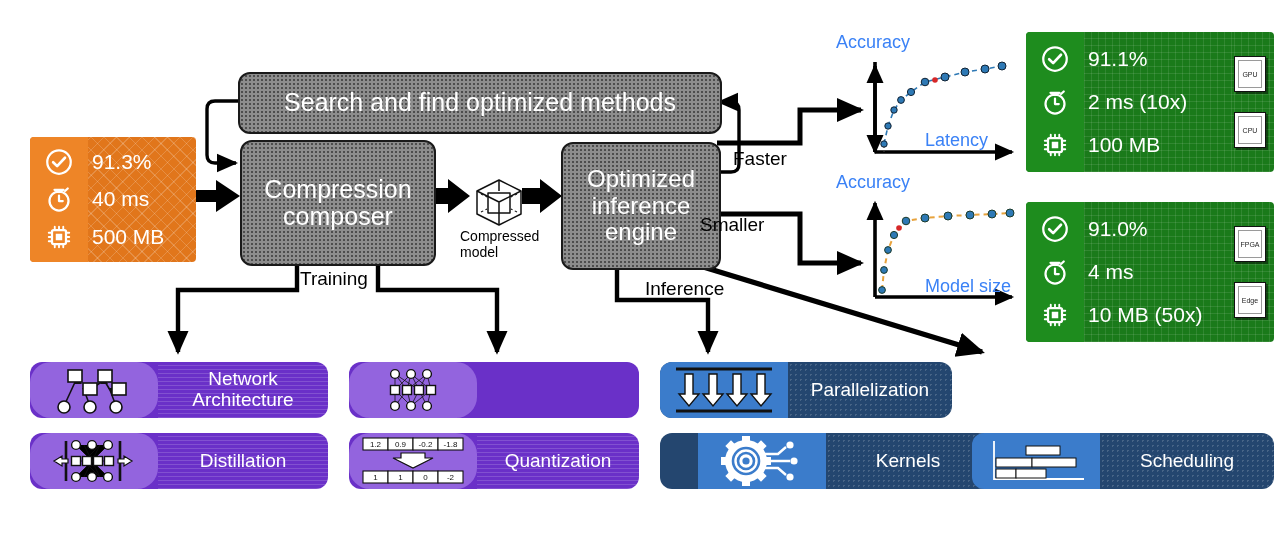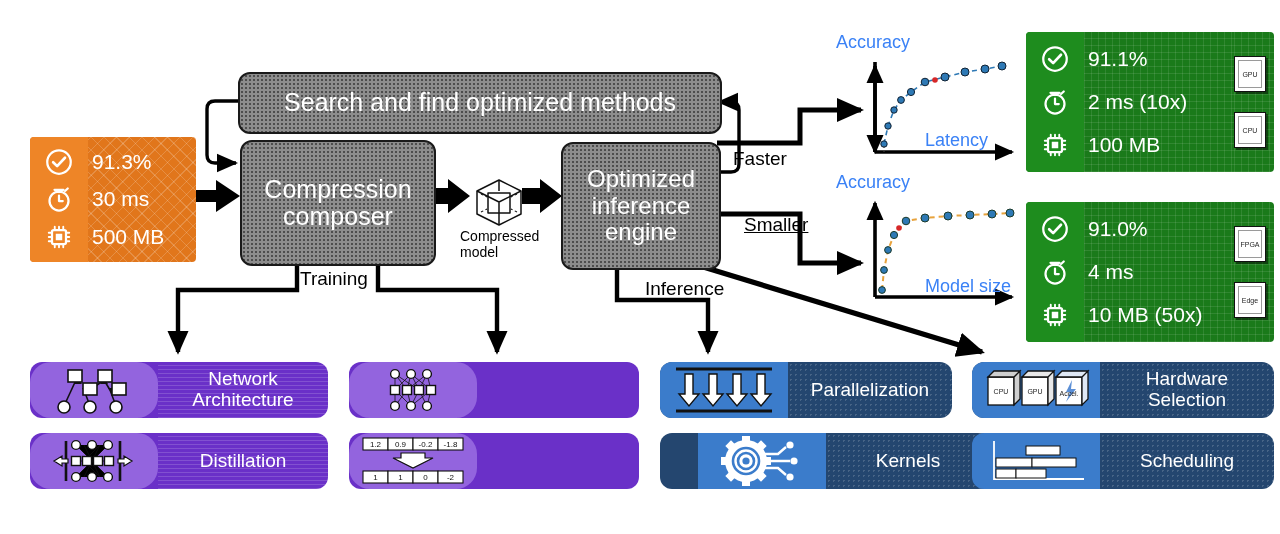--- a/index.html
+++ b/index.html
@@ -172,21 +172,21 @@
           <path d="M8.6 6.4 L8.6 3.8 M12 6.4 L12 3.8 M15.4 6.4 L15.4 3.8"></path>
           <path d="M8.6 17.6 L8.6 20.2 M12 17.6 L12 20.2 M15.4 17.6 L15.4 20.2"></path>
           <path d="M6.4 8.6 L3.8 8.6 M6.4 12 L3.8 12 M6.4 15.4 L3.8 15.4"></path>
           <path d="M17.6 8.6 L20.2 8.6 M17.6 12 L20.2 12 M17.6 15.4 L20.2 15.4"></path>
         </g>
       </svg>
     </div>
     <div class="vals" style="position:relative;">
       <div class="tex-wrap body-tex"></div>
       <div class="v" style="position:relative;">91.3%</div>
-      <div class="v" style="position:relative;">30 ms</div>
+      <div class="v" style="position:relative;">40 ms</div>
       <div class="v" style="position:relative;">500 MB</div>
     </div>
   </div>
 
   <div class="metric-card card-green" style="left:1026px;top:32px;width:248px;height:140px;">
     <div class="icons">
       <svg width="30" height="30" viewBox="0 0 24 24">
         <circle cx="12" cy="12" r="9.4" fill="none" stroke="#fff" stroke-width="1.8"></circle>
         <path d="M7.3 12.2 L10.5 15.3 L16.8 8.6" fill="none" stroke="#fff" stroke-width="2.1" stroke-linecap="round" stroke-linejoin="round"></path>
       </svg>
@@ -280,21 +280,21 @@
       <g stroke="#111" stroke-width="1.1" stroke-dasharray="2.5 2.5">
         <path d="M13 18 L19 21 M49 18 L43 21 M13 36 L19 33 M49 36 L43 33"></path>
       </g>
     </svg>
   </div>
   <div class="smalllbl" style="left:460px;top:228px;width:86px;">Compressed model</div>
 
   <div class="plainlbl" style="left:300px;top:268px;">Training</div>
   <div class="plainlbl" style="left:645px;top:278px;">Inference</div>
   <div class="plainlbl" style="left:733px;top:148px;">Faster</div>
-  <div class="plainlbl" style="left:744px;top:214px;text-decoration:underline;">Smaller</div>
+  <div class="plainlbl" style="left:700px;top:214px;">Smaller</div>
 
   <div class="axislbl" style="left:836px;top:32px;">Accuracy</div>
   <div class="axislbl" style="left:925px;top:130px;">Latency</div>
   <div class="axislbl" style="left:836px;top:172px;">Accuracy</div>
   <div class="axislbl" style="left:925px;top:276px;">Model size</div>
 
   <div class="pill pill-purple" style="left:30px;top:362px;width:298px;">
     <div class="ico">
       <svg width="104" height="48" viewBox="0 0 104 48">
         <g stroke="#111" stroke-width="1.6" fill="#fff">
@@ -402,20 +402,21 @@
             <rect x="83" y="35" width="25" height="12"></rect>
           </g>
           <text x="20.5" y="44" fill="#111">1</text>
           <text x="45.5" y="44" fill="#111">1</text>
           <text x="70.5" y="44" fill="#111">0</text>
           <text x="95.5" y="44" fill="#111">-2</text>
         </g>
         <path d="M46 17 L70 17 L70 22 L78 22 L58 32 L38 22 L46 22 z" fill="#fff" stroke="#111" stroke-width="1.2"></path>
       </svg>
     </div>
+    <div class="lbl">Quantization</div>
   </div>
 
   <div class="pill pill-blue" style="left:660px;top:362px;width:292px;">
     <div class="ico">
       <svg width="112" height="50" viewBox="0 0 112 50">
         <g stroke="#111" stroke-width="3">
           <path d="M8 4 L104 4"></path>
             <path d="M8 46 L104 46"></path>
         </g>
         <g fill="#fff" stroke="#111" stroke-width="1.4">
@@ -458,45 +459,20 @@
         <g fill="#fff">
           <circle cx="82" cy="9" r="3.6"></circle>
             <circle cx="86" cy="25" r="3.6"></circle>
             <circle cx="82" cy="41" r="3.6"></circle>
         </g>
       </svg>
     </div>
     <div class="lbl">Kernels</div>
   </div>
 
-  <div class="pill pill-blue" style="left:972px;top:362px;width:302px;">
-    <div class="ico">
-      <svg width="116" height="50" viewBox="0 0 116 50">
-        <g font-family="Liberation Sans, sans-serif" font-size="7" text-anchor="middle">
-          <g fill="#fff" stroke="#111" stroke-width="1.3">
-            <rect x="10" y="12" width="26" height="28"></rect>
-          </g>
-          <path d="M10 12 L16 6 L42 6 L36 12 z M36 12 L42 6 L42 34 L36 40 z" fill="#cfcfcf" stroke="#111" stroke-width="1.3"></path>
-          <text x="23" y="29" fill="#222">CPU</text>
-          <g fill="#fff" stroke="#111" stroke-width="1.3">
-            <rect x="44" y="12" width="26" height="28"></rect>
-          </g>
-          <path d="M44 12 L50 6 L76 6 L70 12 z M70 12 L76 6 L76 34 L70 40 z" fill="#e8e8e8" stroke="#111" stroke-width="1.3"></path>
-          <text x="57" y="29" fill="#222">GPU</text>
-          <g fill="#fff" stroke="#111" stroke-width="1.3">
-            <rect x="78" y="12" width="26" height="28"></rect>
-          </g>
-          <path d="M78 12 L84 6 L110 6 L104 12 z M104 12 L110 6 L110 34 L104 40 z" fill="#dfe8f5" stroke="#111" stroke-width="1.3"></path>
-          <path d="M94 15 L88 27 L92 27 L88 37 L98 24 L93 24 z" fill="#5b8fd6"></path>
-          <text x="91" y="31" fill="#222">Accel.</text>
-        </g>
-      </svg>
-    </div>
-    <div class="lbl">Hardware Selection</div>
-  </div>
 
   <div class="pill pill-blue" style="left:972px;top:433px;width:302px;">
     <div class="ico">
       <svg width="112" height="48" viewBox="0 0 112 48">
         <g stroke="#fff" stroke-width="1.8" fill="none">
           <path d="M14 4 L14 42 L104 42"></path>
         </g>
         <g fill="#fff" stroke="#111" stroke-width="1">
           <rect x="46" y="9" width="34" height="9"></rect>
           <rect x="16" y="21" width="36" height="9"></rect>

